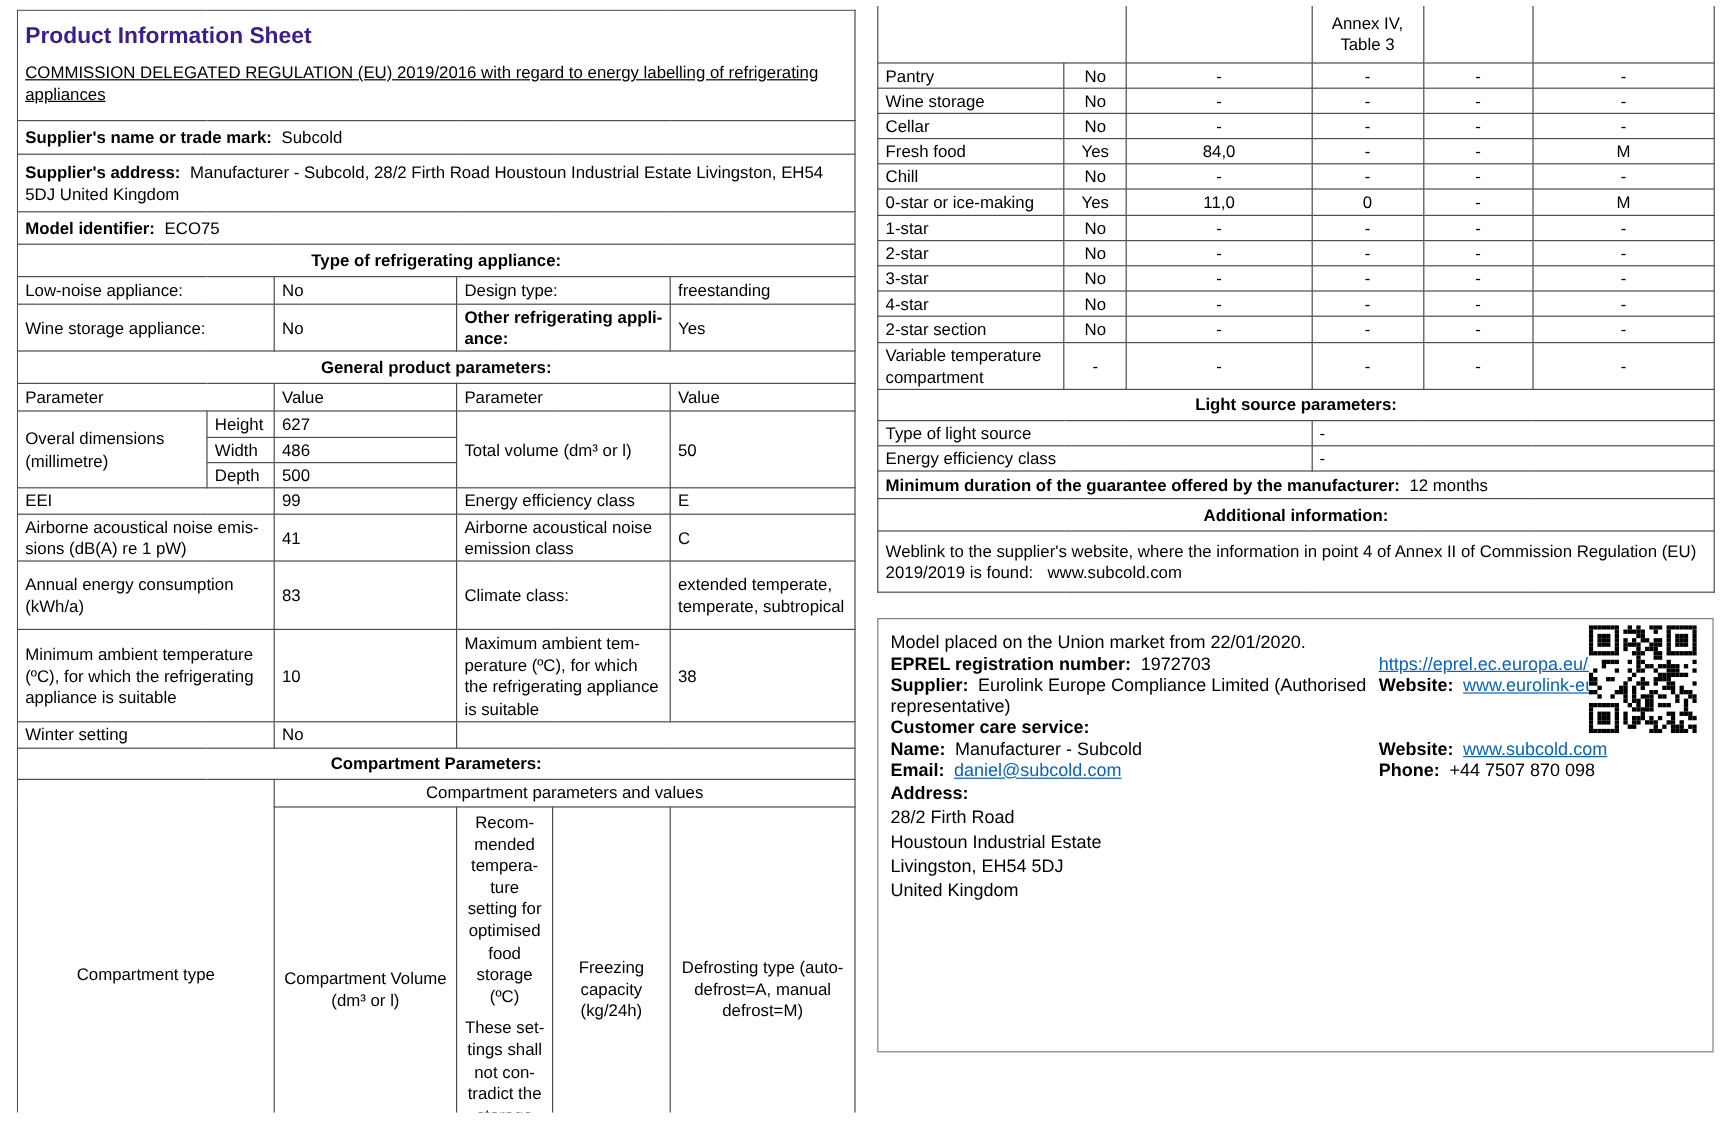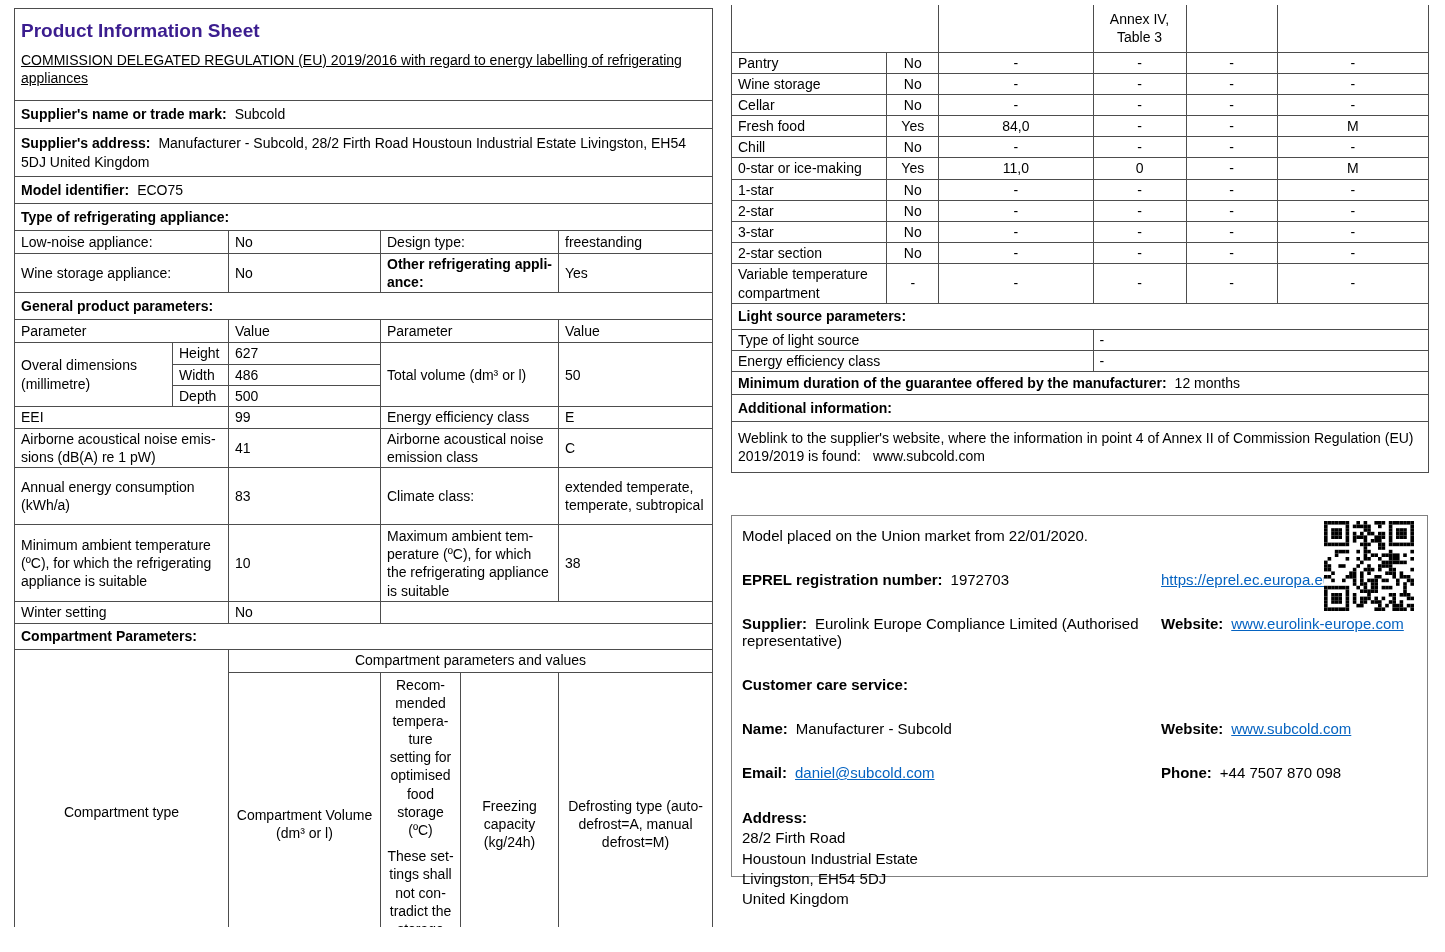--- a/index.html
+++ b/index.html
@@ -14,40 +14,40 @@
     width:1445px;height:952px;background:#ffffff;color:#000;
     font-family:"Liberation Sans","DejaVu Sans",sans-serif;
     font-size:14px;position:relative;overflow:hidden;
   }
   .page{position:absolute;}
   .page-left{left:14px;top:8px;width:700px;height:919px;overflow:hidden;}
   .page-right{left:731px;top:0;width:698px;}
   table.t{border-collapse:collapse;width:698px;table-layout:fixed;}
   table.t td{border:1px solid var(--border-color);padding:1px 6px;vertical-align:middle;line-height:1.3;}
   td.center{text-align:center;}
-  td.section{font-weight:bold;padding-top:4px;padding-bottom:4px;}
+  td.section{font-weight:bold;padding-top:4px;padding-bottom:4px;text-align:center;}
   b.lbl{font-weight:bold;}
   span.val{margin-left:8px;}
   .title-cell{padding:8px 6px 10px 6px !important;}
   .doc-title{color:var(--title-color);font-size:19px;font-weight:bold;line-height:1.15;margin-bottom:9px;}
   .reg-text{font-size:14px;line-height:1.3;text-decoration:underline;}
   .just{text-align:justify;hyphens:manual;font-weight:bold;}
   .temp-col{vertical-align:top !important;text-align:center;line-height:18px;padding-top:3px !important;}
   .temp-col .p2{margin-top:8px;}
   .pre{white-space:pre-line;}
   a, .link{color:var(--link-color);text-decoration:underline;cursor:pointer;}
   
   table.t2{margin-top:5px;}
   table.t2 thead td{border-top:none;margin-left:44px;}
   
   .info-box{
     position:absolute;left:0px;top:515px;width:697px;height:362px;
-    border:1px solid var(--box-border);padding:11px 0 10px 10px;font-size:15px;
+    border:1px solid var(--box-border);padding:11px 12px 10px 10px;font-size:15px;
   }
-  .info-box .row{display:grid;grid-template-columns:1fr 266px;column-gap:10px;margin-top:27px;}
+  .info-box .row{display:grid;grid-template-columns:1fr 266px;column-gap:10px;margin-top:1px;}
   .info-box .market-row{margin-top:0;}
   .qr-wrap{position:absolute;top:5px;right:13px;width:90px;height:90px;}
   .addr-lines{line-height:1.35;}
   .eprel-row{margin-top:77px;}
 </style>
 </head>
 <body>
 
 <div class="canvas">
 
@@ -266,20 +266,28 @@
 
   <tr style="height:21px">
     <td>3-star</td>
     <td class="center">No</td>
     <td class="center">-</td>
     <td class="center">-</td>
     <td class="center">-</td>
     <td class="center">-</td>
   </tr>
 
+  <tr style="height:21px">
+    <td>4-star</td>
+    <td class="center">No</td>
+    <td class="center">-</td>
+    <td class="center">-</td>
+    <td class="center">-</td>
+    <td class="center">-</td>
+  </tr>
 
   <tr style="height:21px">
     <td>2-star section</td>
     <td class="center">No</td>
     <td class="center">-</td>
     <td class="center">-</td>
     <td class="center">-</td>
     <td class="center">-</td>
   </tr>
 

